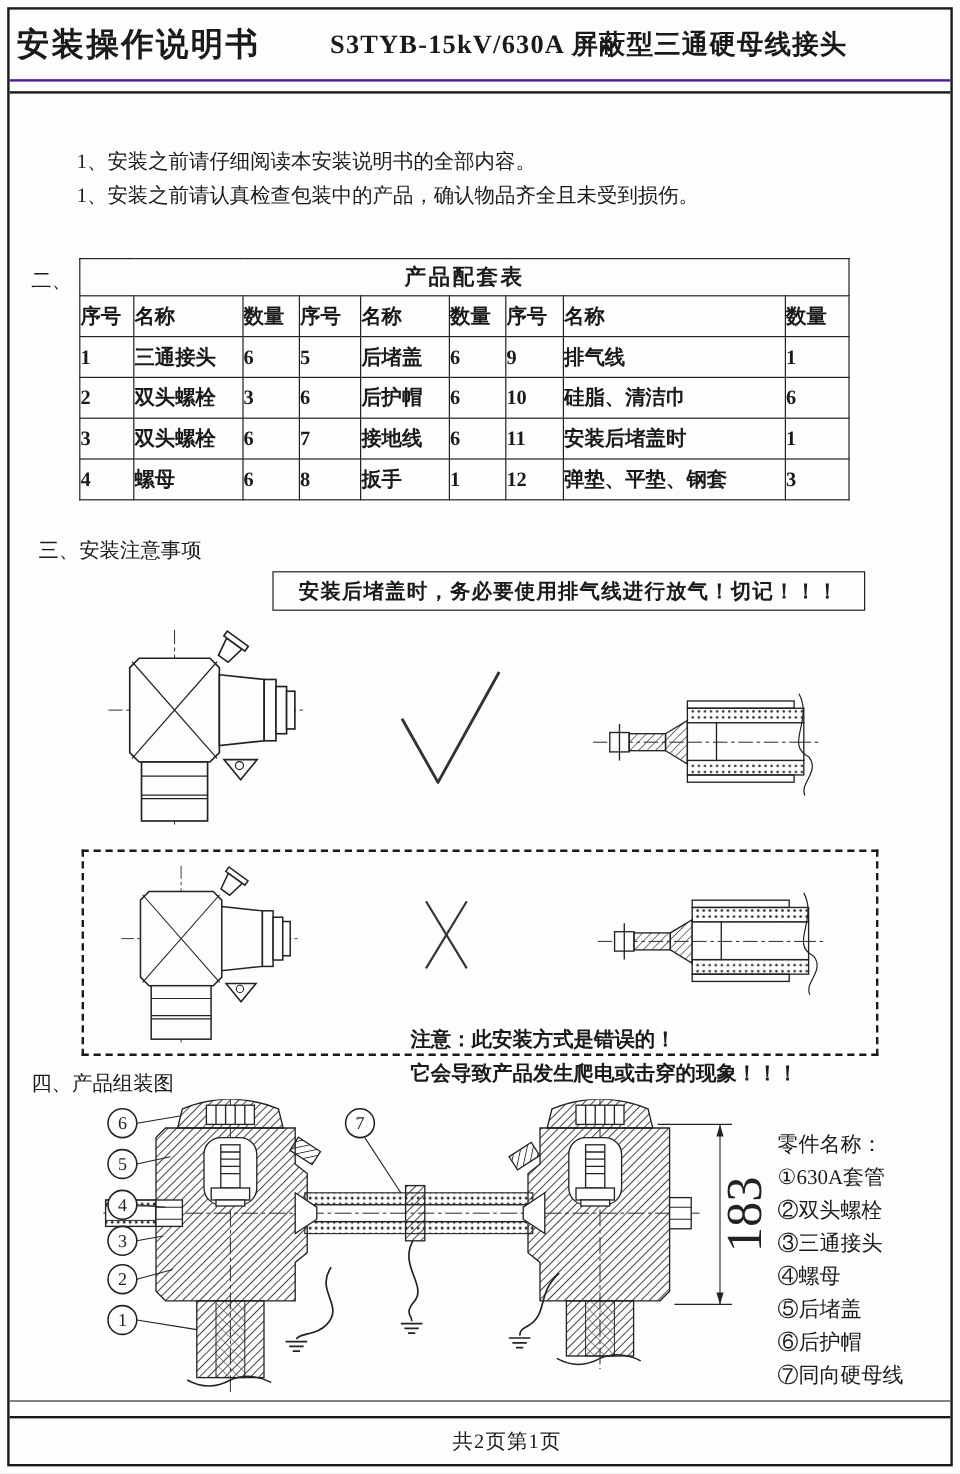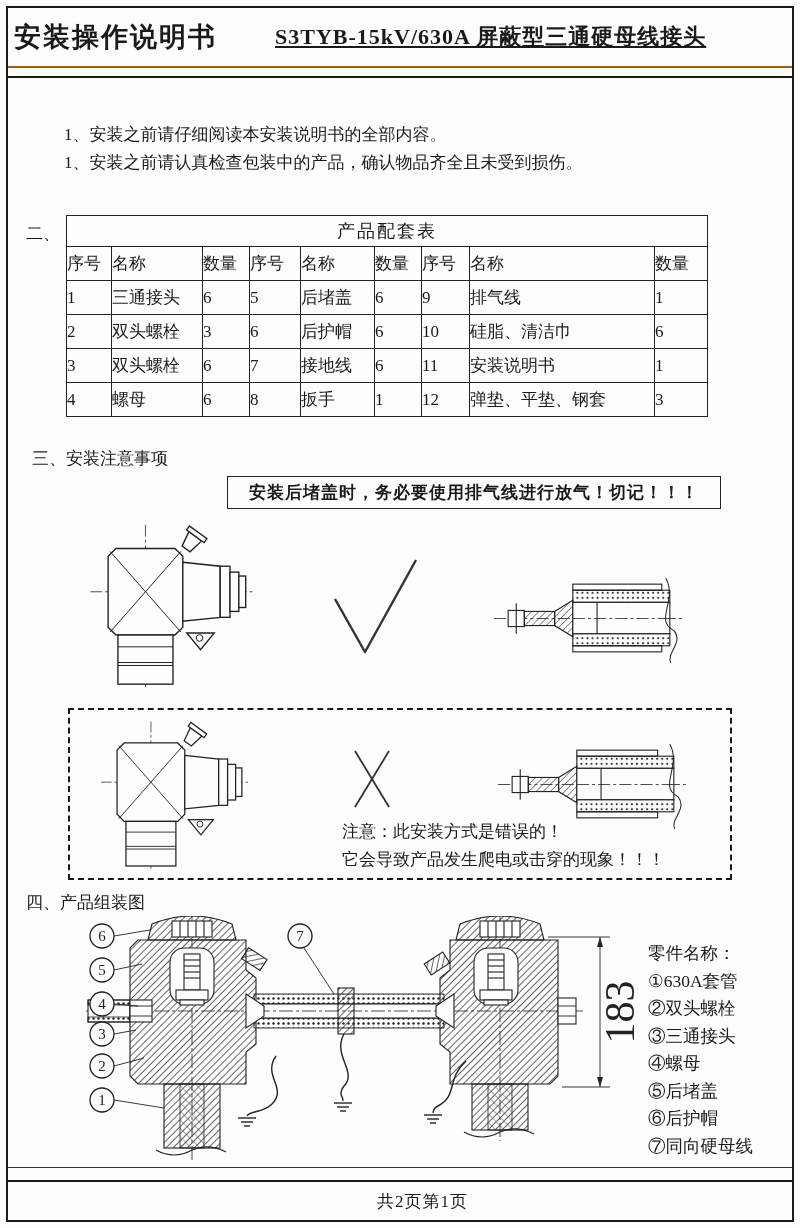--- a/index.html
+++ b/index.html
@@ -1,40 +1,40 @@
 <!DOCTYPE html>
 <html><head>
 <meta charset="utf-8">
 <style>
   html,body{margin:0;padding:0;background:#e8e8e8;}
   .stage{position:relative;width:800px;height:1228px;background:#fdfdfc;margin:0 auto;
          font-family:"Liberation Serif","DejaVu Serif",serif;color:#1a1a1a;overflow:hidden;}
   .page{position:absolute;left:6px;top:6px;right:6px;bottom:6px;border:2px solid #1a1a1a;}
   
-  .hdr{height:60px;border-bottom:2px solid #a16207;display:flex;align-items:center;box-sizing:border-box;}
+  .hdr{height:60px;border-bottom:2px solid #4c1d95;display:flex;align-items:center;box-sizing:border-box;}
   .hdr-left{font-family:"Liberation Sans","DejaVu Sans",sans-serif;font-weight:bold;font-size:27px;
             padding-left:6px;letter-spacing:2px;white-space:nowrap;}
-  .hdr-right{font-size:22px;font-weight:bold;letter-spacing:1px;margin-left:58px;white-space:nowrap;text-decoration:underline;}
+  .hdr-right{font-size:22px;font-weight:bold;letter-spacing:1px;margin-left:58px;white-space:nowrap;}
   .hdr-band{height:8px;border-bottom:2px solid #1a1a1a;}
   
   .content{position:relative;height:1091px;}
   .abs{position:absolute;}
   .txt{font-size:17px;line-height:26px;white-space:nowrap;}
   
   table.kit{border-collapse:collapse;table-layout:fixed;}
-  table.kit td,table.kit th{border:1.6px solid #222;font-size:17px;font-weight:normal;
+  table.kit td,table.kit th{border:1.6px solid #222;font-size:17px;font-weight:bold;
        padding:0;overflow:hidden;white-space:nowrap;}
   table.kit .ttl{height:30px;font-size:18px;letter-spacing:2px;}
   table.kit .hrow td{height:33px;}
   table.kit .drow td{height:33px;}
   
   .warnbox{border:1.6px solid #222;display:flex;align-items:center;justify-content:center;
            font-size:17px;font-weight:bold;letter-spacing:1px;}
   .dashbox{border:2px dashed #1a1a1a;}
-  .notetxt{font-size:17px;font-weight:normal;line-height:28px;white-space:nowrap;}
+  .notetxt{font-size:17px;font-weight:bold;line-height:28px;white-space:nowrap;margin-top:35px;}
   .hairline{position:absolute;left:0;right:0;border-top:1.5px solid #333;}
   
   .ftr{position:absolute;left:0;right:0;bottom:0;height:38px;border-top:2px solid #1a1a1a;
        display:flex;align-items:center;justify-content:center;font-size:17px;letter-spacing:1px;padding-left:45px;}
   svg{display:block;}
   .parts{font-size:17.5px;line-height:27.5px;white-space:nowrap;}
 </style>
 </head>
 <body>
 
@@ -103,21 +103,21 @@
         <td>6</td>
       </tr>
       <tr class="drow">
         <td>3</td>
         <td>双头螺栓</td>
         <td>6</td>
         <td>7</td>
         <td>接地线</td>
         <td>6</td>
         <td>11</td>
-        <td>安装说明书</td>
+        <td>安装后堵盖时</td>
         <td>1</td>
       </tr>
       <tr class="drow">
         <td>4</td>
         <td>螺母</td>
         <td>6</td>
         <td>8</td>
         <td>扳手</td>
         <td>1</td>
         <td>12</td>

